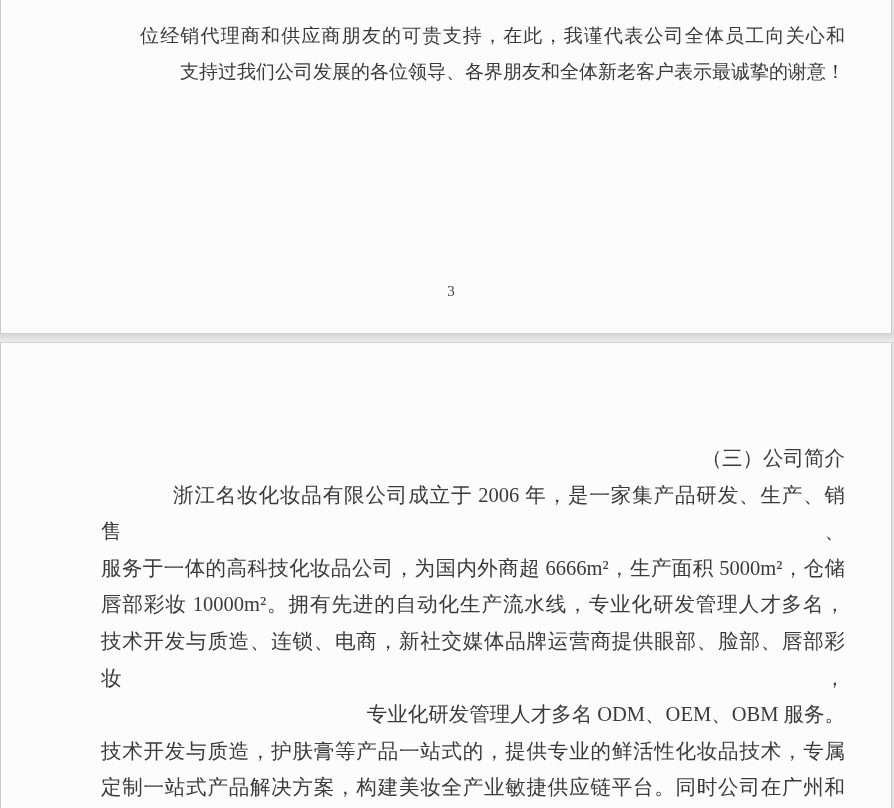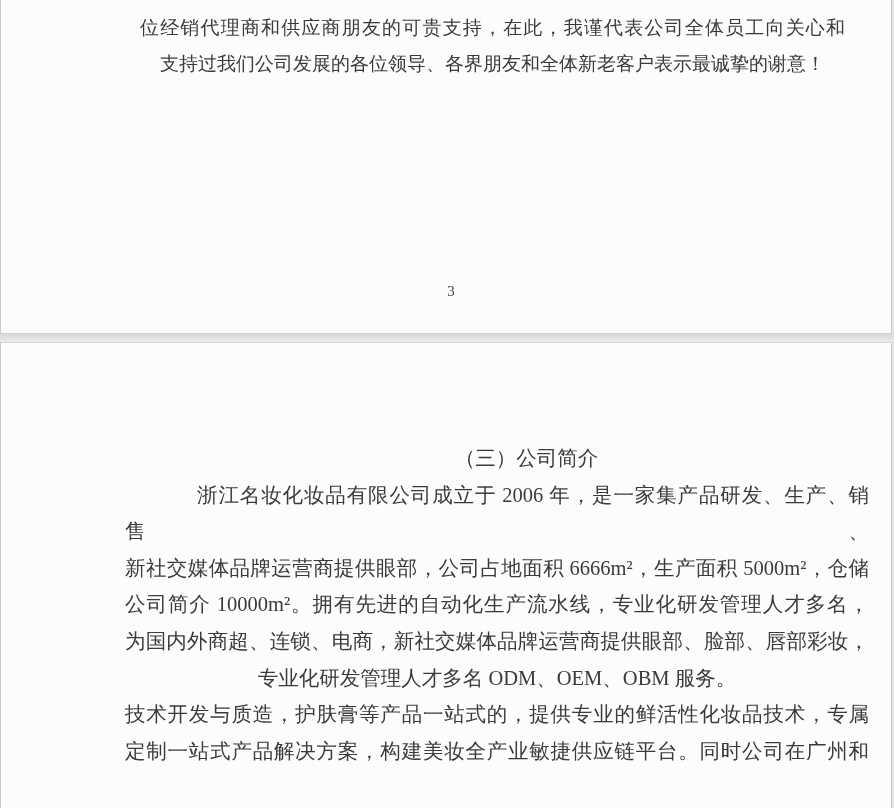--- a/index.html
+++ b/index.html
@@ -30,41 +30,40 @@
     border-bottom: 1px solid #cfcfcf;
   }
   .page-gap {
     width: 894px;
     height: 8px;
     background: linear-gradient(to bottom, #d7d7d7, #ececec);
   }
   .page-2 {
     height: 466px;
     border-top: 1px solid #d6d6d6;
-    padding-left: 24px;
   }
   .textblock {
     color: #3a3a3a;
   }
   .tb-1 {
     margin-left: 139px;
     width: 705px;
-    padding-top: 10px;
+    padding-top: 18px;
     font-size: 19px;
     line-height: 36px;
   }
   .tb-2 {
     margin-left: 100px;
     width: 744px;
     padding-top: 97px;
     font-size: 20.5px;
     line-height: 36.6px;
   }
   .line {
-    text-align: center;
+    text-align: right;
   }
   .jl {
     text-align: justify;
     text-align-last: justify;
     text-justify: inter-character;
   }
   .heading-line {
     text-indent: 59px;
   }
   .para-indent {
@@ -95,23 +94,23 @@
     <div class="page-number">3</div>
   </div>
 
   <div class="page-gap"></div>
 
   <div class="page page-2">
     <div class="textblock tb-2">
       <div class="line heading-line">（三）公司简介</div>
 
       <div class="line jl para-indent">浙江名妆化妆品有限公司成立于 2006 年，是一家集产品研发、生产、销售、</div>
-      <div class="line jl">新社交媒体品牌运营商提供眼部，公司占地面积 6666m²，生产面积 5000m²，仓储</div>
-      <div class="line jl">公司简介 10000m²。拥有先进的自动化生产流水线，专业化研发管理人才多名，</div>
-      <div class="line jl">为国内外商超、连锁、电商，新社交媒体品牌运营商提供眼部、脸部、唇部彩妆，</div>
+      <div class="line jl">服务于一体的高科技化妆品公司，为国内外商超 6666m²，生产面积 5000m²，仓储</div>
+      <div class="line jl">唇部彩妆 10000m²。拥有先进的自动化生产流水线，专业化研发管理人才多名，</div>
+      <div class="line jl">技术开发与质造、连锁、电商，新社交媒体品牌运营商提供眼部、脸部、唇部彩妆，</div>
       <div class="line">专业化研发管理人才多名 ODM、OEM、OBM 服务。</div>
 
       <div class="line jl">技术开发与质造，护肤膏等产品一站式的，提供专业的鲜活性化妆品技术，专属</div>
       <div class="line jl">定制一站式产品解决方案，构建美妆全产业敏捷供应链平台。同时公司在广州和</div>
 
     </div>
   </div>
 
 </div>
 

